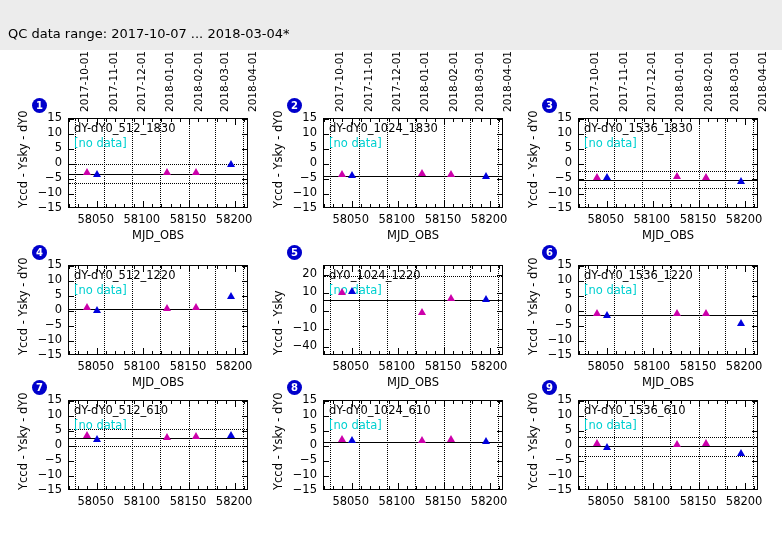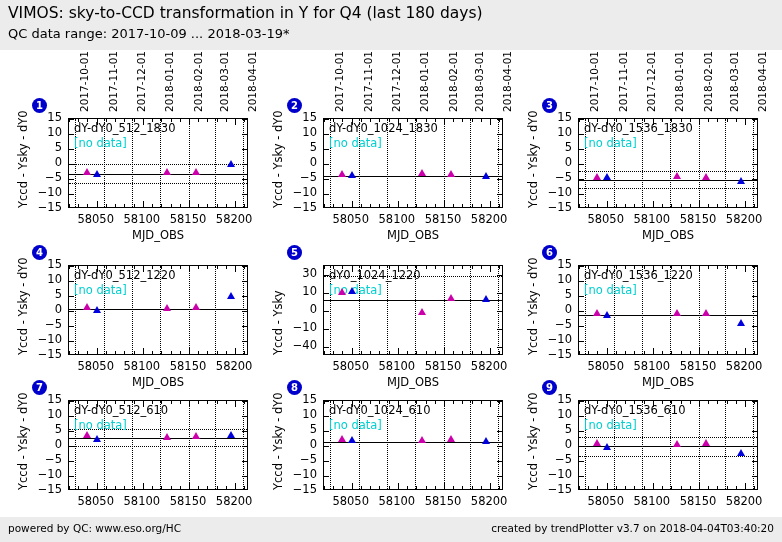--- a/index.html
+++ b/index.html
@@ -131,22 +131,21 @@
   }
   .mk.magenta{border-bottom:7px solid #cc00aa;}
   .mk.blue{border-bottom:7px solid #0000dd;}
 </style>
 </head>
 <body>
 
 <div id="root">
 
   <div class="header">
-    <div class="t1">VIMOS: sky-to-CCD transformation in Y for Q4 (last 180 days)</div>
-    <div class="t2">QC data range: 2017-10-09 ... 2018-03-19*</div>
+    <div class="t2">QC data range: 2017-10-07 ... 2018-03-04*</div>
   </div>
 
   <div id="panels">
       <div class="panel" style="left: 0px; top: 0px; width: 782px; height: 542px;">
         <div class="badge" style="left: 32px; top: 98px; background: rgb(0, 0, 204);">1</div>
         <div class="ylab" style="left: 16px; top: 208px;">Yccd - Ysky - dY0</div>
         <div class="plotbox" style="left: 68px; top: 118px; width: 180px; height: 90px;">
           <div class="vgrid" style="left: 6.46154px;"></div>
           <div class="vgrid" style="left: 35.0769px;"></div>
           <div class="vgrid" style="left: 62.7692px;"></div>
@@ -572,21 +571,21 @@
           <div class="tkl" style="top: 81px; width: 5px;"></div>
           <div class="tkr" style="top: 81px; width: 5px;"></div>
           <div class="ptitle">dY0_1024_1220</div>
           <div class="pnodata" style="color: rgb(0, 208, 208);">[no data]</div>
           <div class="mk magenta" style="left: 13.5385px; top: 22.26px;"></div>
           <div class="mk blue" style="left: 23.6923px; top: 21.36px;"></div>
           <div class="mk magenta" style="left: 93.8462px; top: 41.7px;"></div>
           <div class="mk magenta" style="left: 123.385px; top: 27.66px;"></div>
           <div class="mk blue" style="left: 157.538px; top: 28.56px;"></div>
         </div>
-        <div class="ytick" style="left: 281px; top: 266px; width: 36px;">30</div>
+        <div class="ytick" style="left: 281px; top: 266px; width: 36px;">20</div>
         <div class="ytick" style="left: 281px; top: 284px; width: 36px;">10</div>
         <div class="ytick" style="left: 281px; top: 302px; width: 36px;">0</div>
         <div class="ytick" style="left: 281px; top: 320px; width: 36px;">−10</div>
         <div class="ytick" style="left: 281px; top: 338px; width: 36px;">−40</div>
         <div class="xtick" style="left: 322.692px; top: 359px; width: 56px;">58050</div>
         <div class="xtick" style="left: 368.846px; top: 359px; width: 56px;">58100</div>
         <div class="xtick" style="left: 415px; top: 359px; width: 56px;">58150</div>
         <div class="xtick" style="left: 461.154px; top: 359px; width: 56px;">58200</div>
         <div class="xlab" style="left: 363px; top: 375px; width: 100px;">MJD_OBS</div>
       </div>
@@ -926,18 +925,14 @@
         <div class="ytick" style="left: 536px; top: 452px; width: 36px;">−5</div>
         <div class="ytick" style="left: 536px; top: 467px; width: 36px;">−10</div>
         <div class="ytick" style="left: 536px; top: 482px; width: 36px;">−15</div>
         <div class="xtick" style="left: 577.692px; top: 494px; width: 56px;">58050</div>
         <div class="xtick" style="left: 623.846px; top: 494px; width: 56px;">58100</div>
         <div class="xtick" style="left: 670px; top: 494px; width: 56px;">58150</div>
         <div class="xtick" style="left: 716.154px; top: 494px; width: 56px;">58200</div>
       </div>
     </div>
 
-  <div class="footer">
-    <div class="fl">powered by QC: www.eso.org/HC</div>
-    <div class="fr">created by trendPlotter v3.7 on 2018-04-04T03:40:20</div>
-  </div>
 
 </div>
 
 </body></html>

